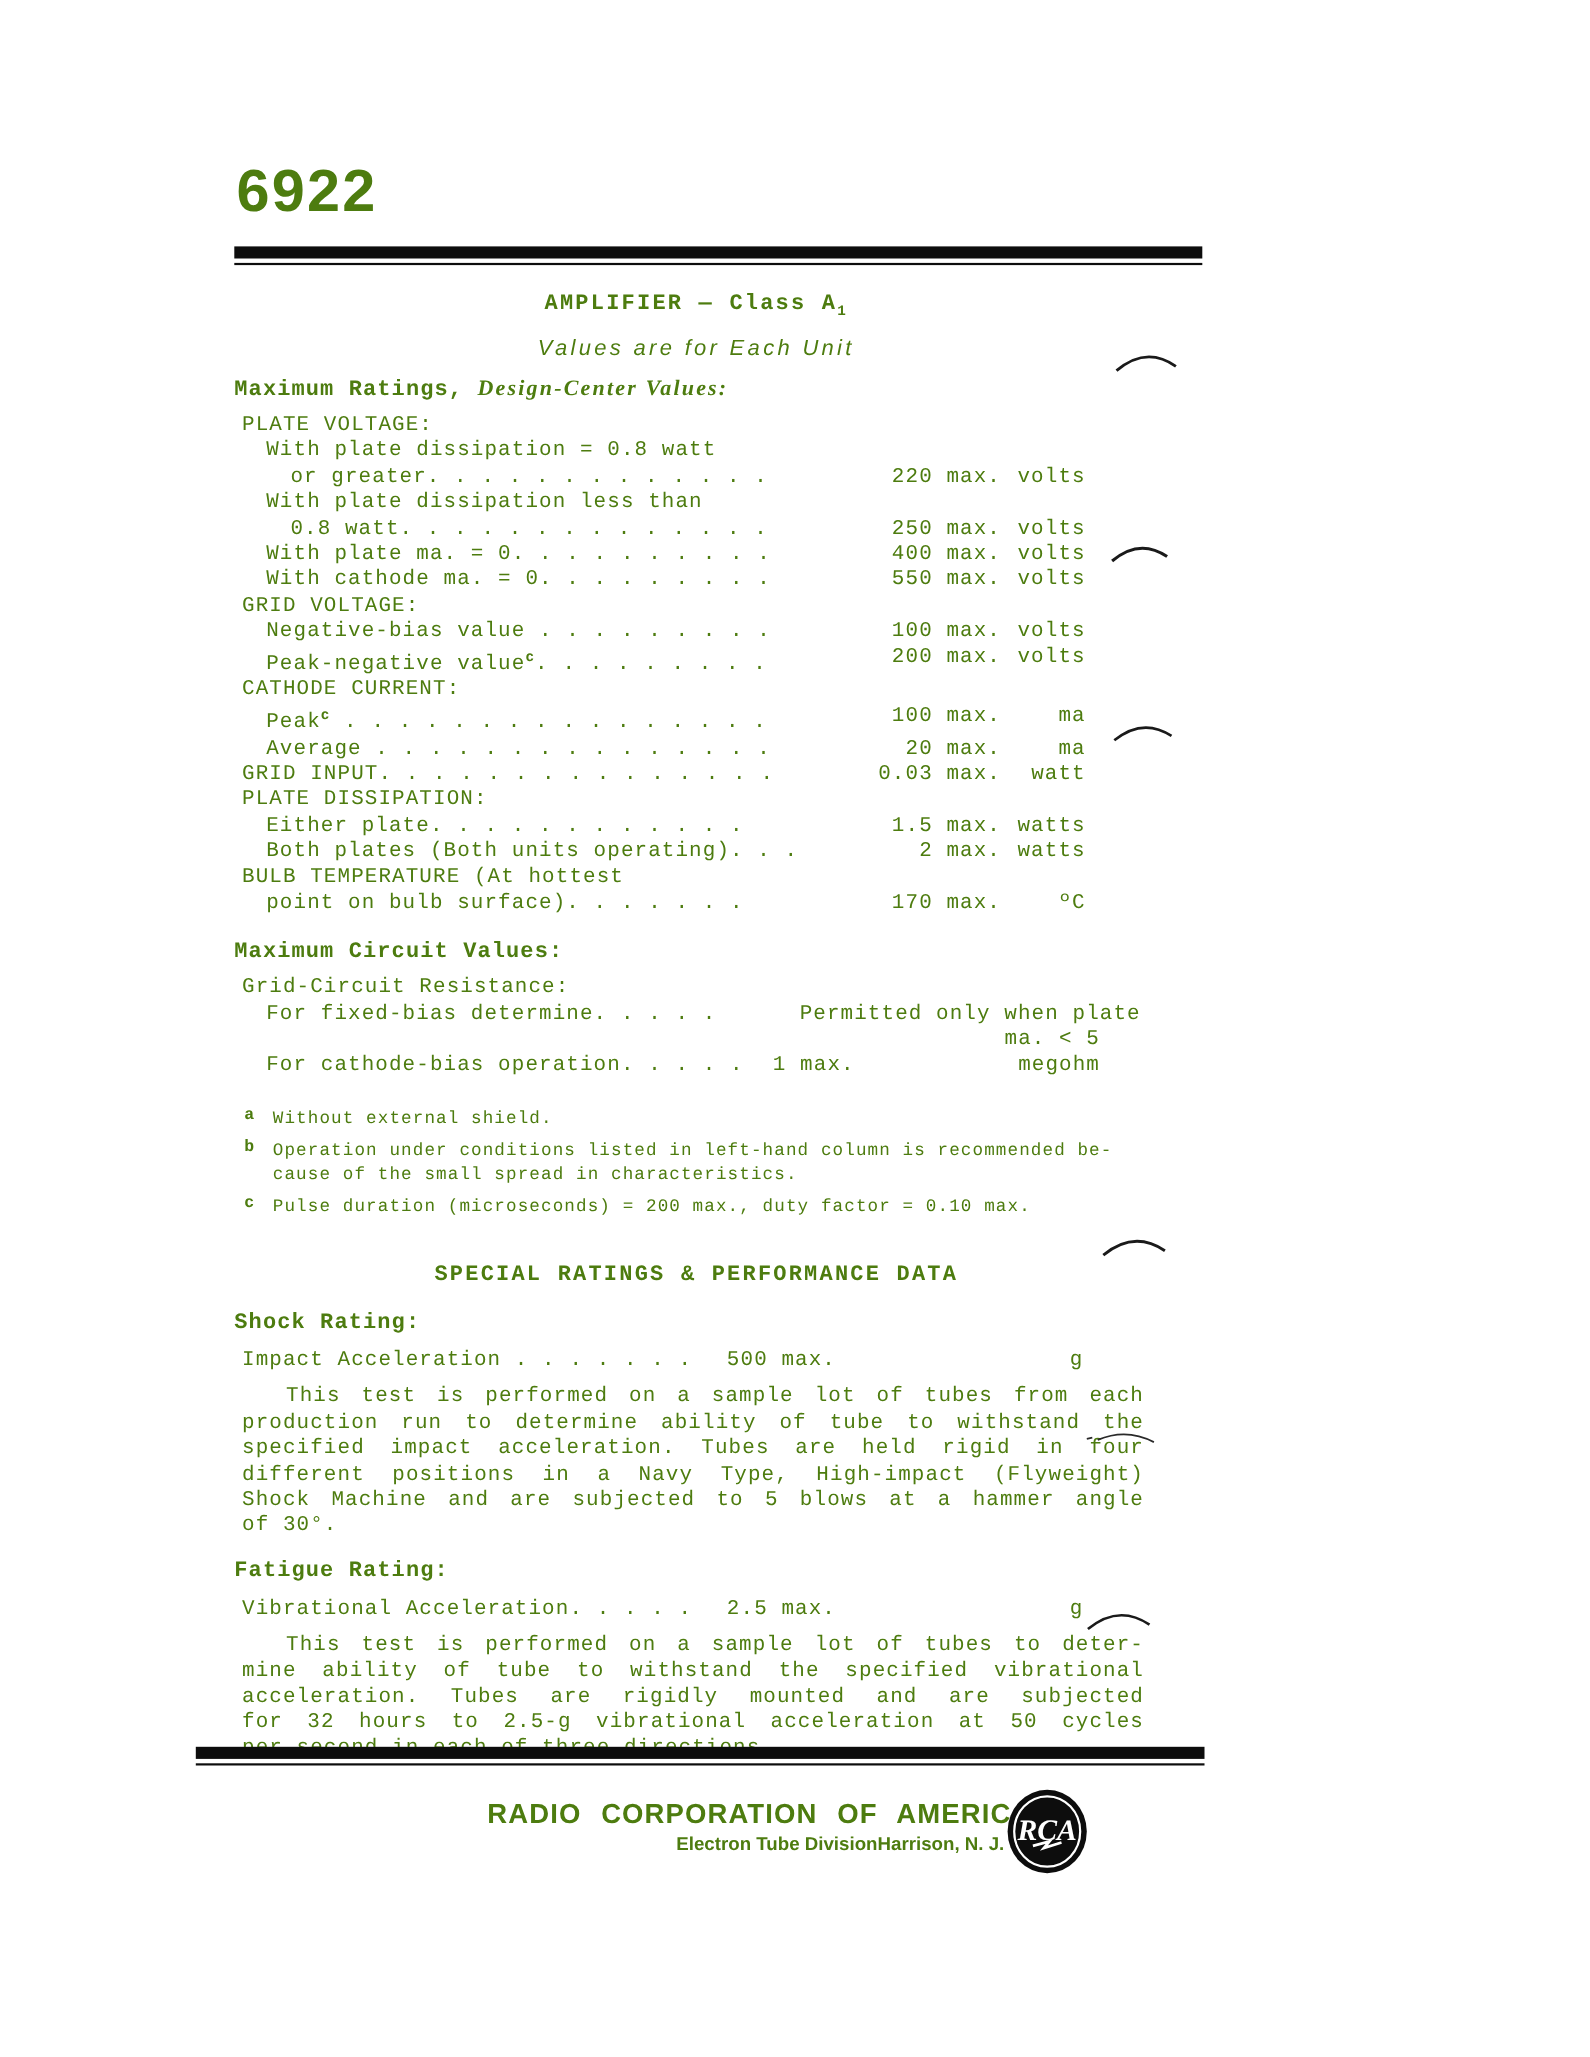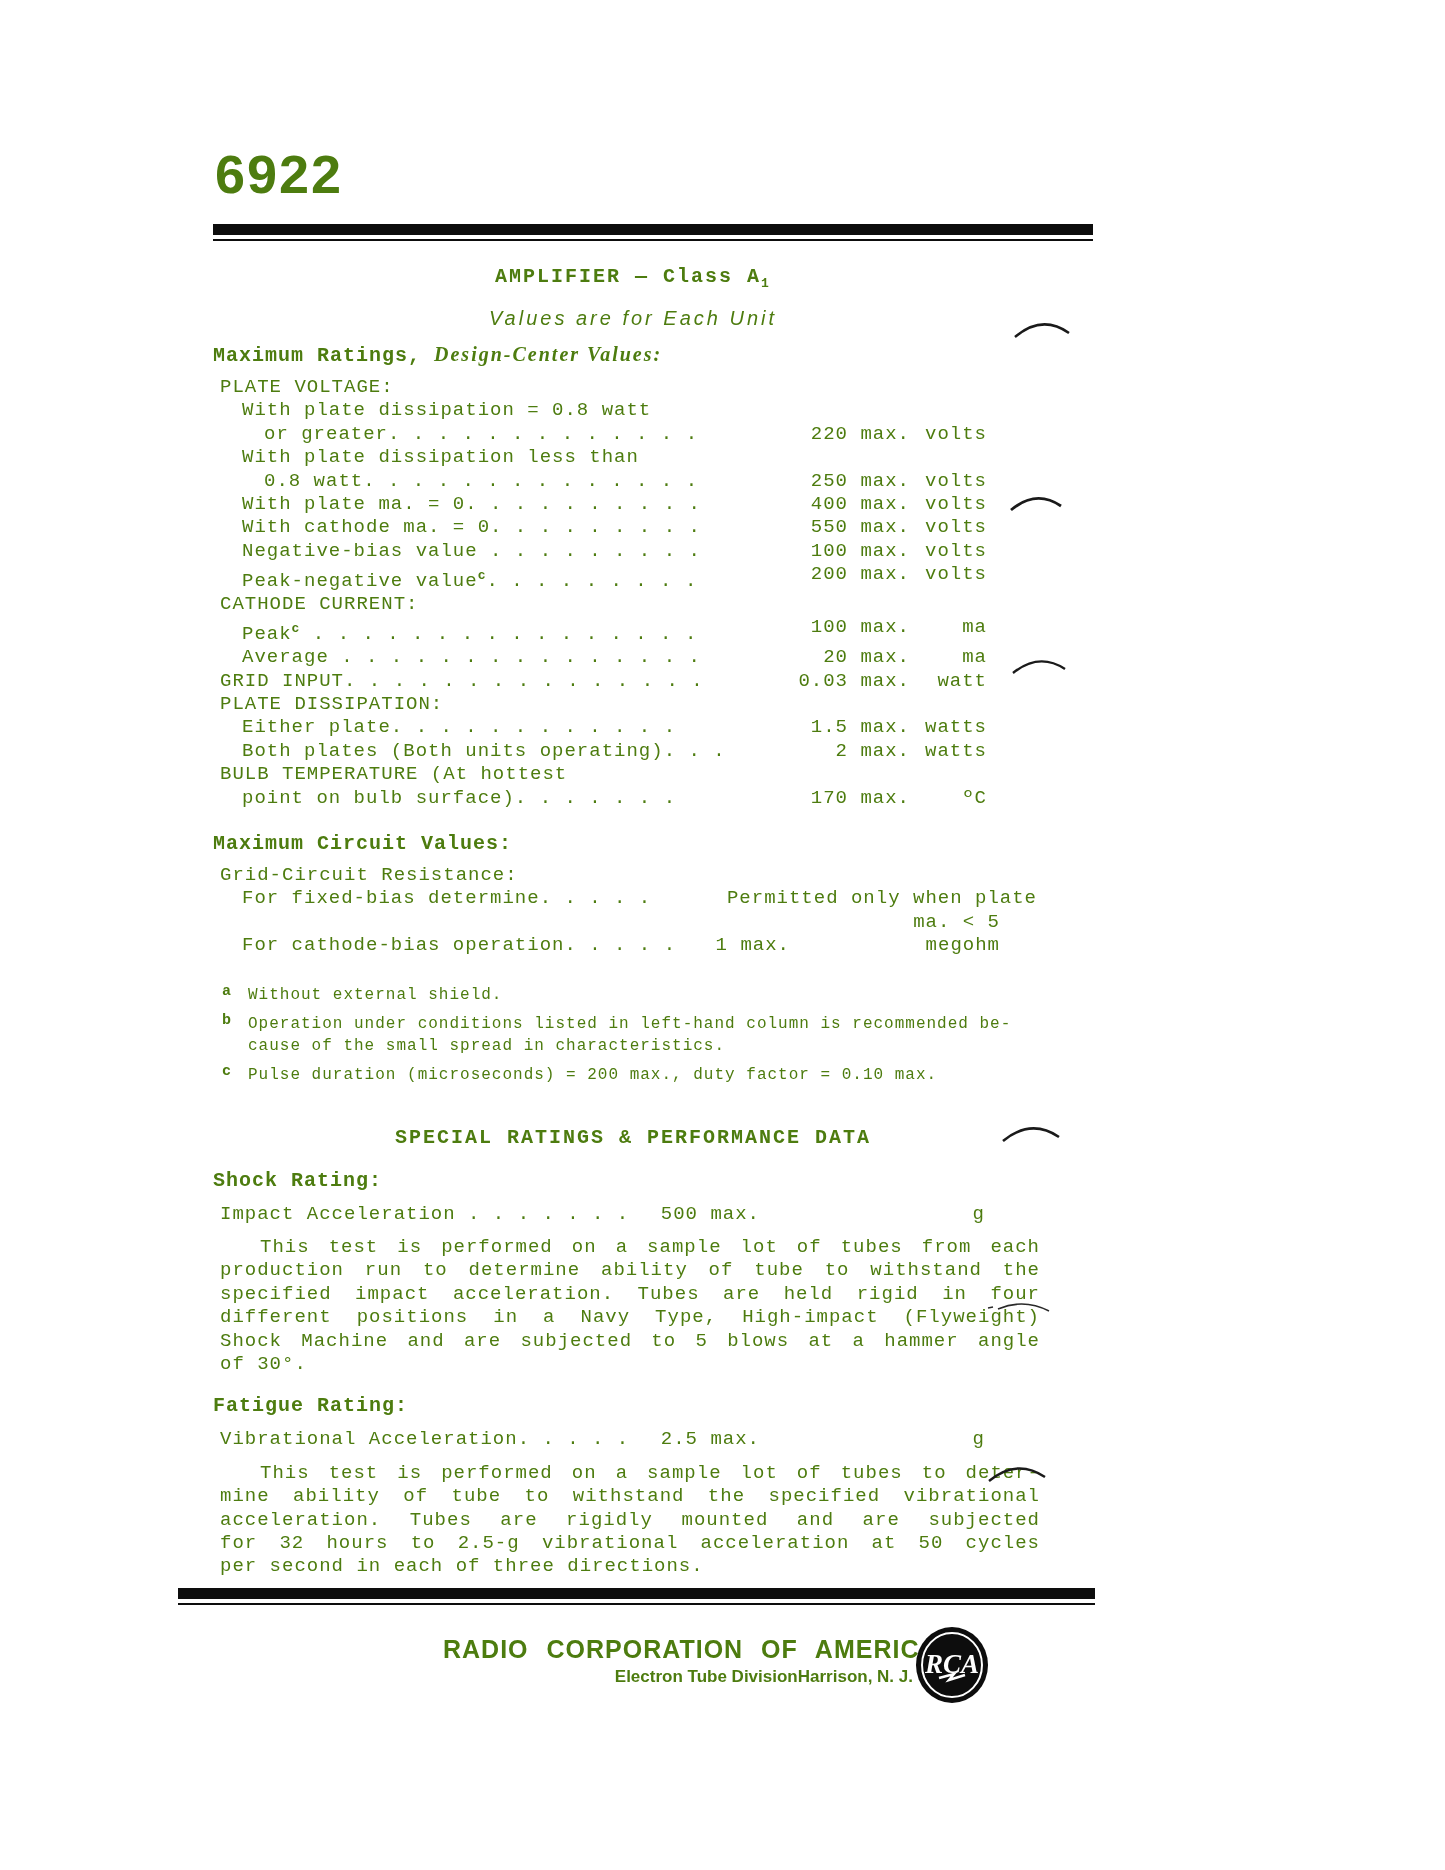--- a/index.html
+++ b/index.html
@@ -46,21 +46,21 @@
   .rrow{position:relative;line-height:23.4px;white-space:nowrap;}
   .rrow .lbl{margin-left:7px;}
   .ind1 .lbl{margin-left:29px;}
   .ind2 .lbl{margin-left:51px;}
   sup.supc{font-weight:bold;font-size:13px;}
   .val,.unit,.val-sp,.unit-sp,.val-c,.unit-c{position:absolute;top:0;text-align:right;}
   .val   {width:150px;right:183px;}
   .unit  {width:110px;right:106px;}
   .val-sp{width:150px;right:333px;}
   .unit-sp{width:90px;right:108px;}
-  .val-c {width:130px;right:303px;text-align:right;}
+  .val-c {width:130px;right:316px;text-align:right;}
   .unit-c{width:110px;right:93px;}
 
   
   .right-note{position:absolute;right:56px;top:0;}
   .right-cont{text-align:right;padding-right:93px;line-height:23.4px;}
 
   
   .footnotes{margin-top:26px;font-size:16px;letter-spacing:1px;}
   .footnote{position:relative;padding-left:35px;margin-bottom:7px;line-height:22px;}
   .fn-marker{position:absolute;left:9px;top:-3px;font-weight:bold;font-size:15px;}
@@ -110,20 +110,21 @@
     </div>
 
     <div class="rows" id="ratings-rows">
         <div class="rrow ind0"><span class="lbl">PLATE VOLTAGE:</span></div>
         <div class="rrow ind1"><span class="lbl">With plate dissipation = 0.8 watt</span></div>
         <div class="rrow ind2"><span class="lbl">or greater. . . . . . . . . . . . .</span><span class="val">220 max.</span><span class="unit">volts</span></div>
         <div class="rrow ind1"><span class="lbl">With plate dissipation less than</span></div>
         <div class="rrow ind2"><span class="lbl">0.8 watt. . . . . . . . . . . . . .</span><span class="val">250 max.</span><span class="unit">volts</span></div>
         <div class="rrow ind1"><span class="lbl">With plate ma. = 0. . . . . . . . . .</span><span class="val">400 max.</span><span class="unit">volts</span></div>
         <div class="rrow ind1"><span class="lbl">With cathode ma. = 0. . . . . . . . .</span><span class="val">550 max.</span><span class="unit">volts</span></div>
+        <div class="rrow ind0"><span class="lbl">GRID VOLTAGE:</span></div>
         <div class="rrow ind1"><span class="lbl">Negative-bias value . . . . . . . . .</span><span class="val">100 max.</span><span class="unit">volts</span></div>
         <div class="rrow ind1"><span class="lbl">Peak-negative value<sup class="supc">c</sup>. . . . . . . . .</span><span class="val">200 max.</span><span class="unit">volts</span></div>
         <div class="rrow ind0"><span class="lbl">CATHODE CURRENT:</span></div>
         <div class="rrow ind1"><span class="lbl">Peak<sup class="supc">c</sup> . . . . . . . . . . . . . . . .</span><span class="val">100 max.</span><span class="unit">ma</span></div>
         <div class="rrow ind1"><span class="lbl">Average . . . . . . . . . . . . . . .</span><span class="val">20 max.</span><span class="unit">ma</span></div>
         <div class="rrow ind0"><span class="lbl">GRID INPUT. . . . . . . . . . . . . . .</span><span class="val">0.03 max.</span><span class="unit">watt</span></div>
         <div class="rrow ind0"><span class="lbl">PLATE DISSIPATION:</span></div>
         <div class="rrow ind1"><span class="lbl">Either plate. . . . . . . . . . . .</span><span class="val">1.5 max.</span><span class="unit">watts</span></div>
         <div class="rrow ind1"><span class="lbl">Both plates (Both units operating). . .</span><span class="val">2 max.</span><span class="unit">watts</span></div>
         <div class="rrow ind0"><span class="lbl">BULB TEMPERATURE (At hottest</span></div>

